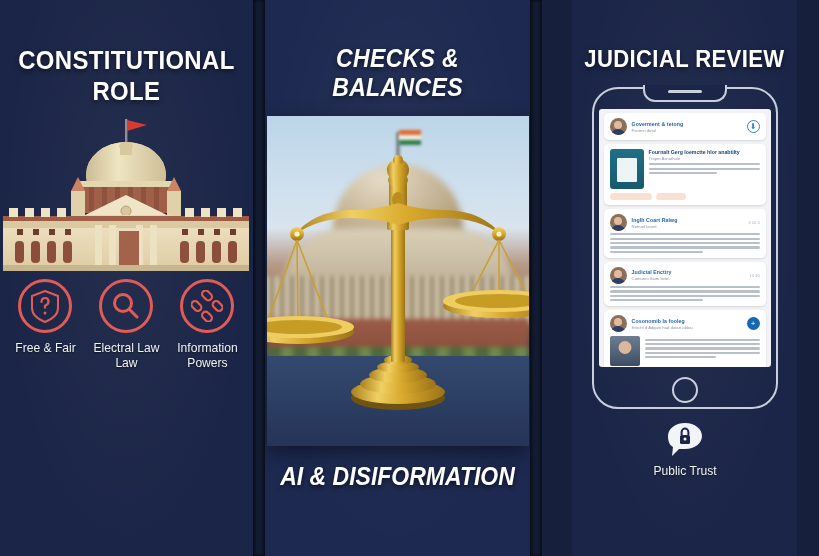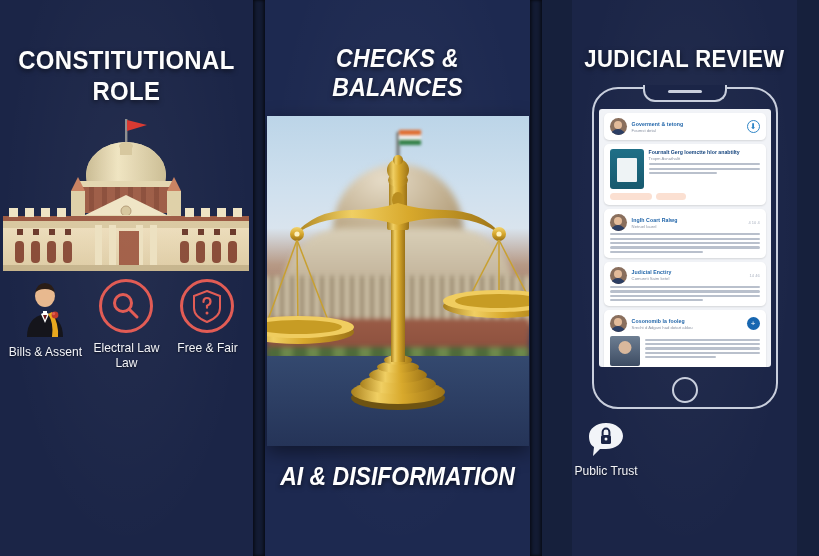--- a/index.html
+++ b/index.html
@@ -157,21 +157,21 @@
   .thumb { width:34px; height:40px; border-radius:3px; background:linear-gradient(#1f6f87,#17596e); flex:none; position:relative; overflow:hidden; }
   .thumb::after{ content:""; position:absolute; left:7px; top:9px; width:20px; height:24px; background:#eef3f5; border-radius:1px; }
   .row { display:flex; gap:5px; }
   .ttl { font-size:5.2px; font-weight:bold; color:#17467f; filter: blur(.35px); }
   .chips { display:flex; gap:4px; margin-top:4px; }
   .chip { height:7px; border-radius:4px; background:#fbe0d2; }
   .photo-in { width:30px; height:30px; border-radius:2px; background:linear-gradient(#6d7e92,#3d4c63); flex:none; position:relative; overflow:hidden;}
   .photo-in::after{content:"";position:absolute;left:50%;top:5px;transform:translateX(-50%);width:13px;height:13px;border-radius:50%;background:#d9b89c;}
   .tstamp { font-size:4px; color:#aab2c0; margin-left:auto; filter: blur(.3px); }
 
-  .right-icons { position:relative; z-index:3; display:flex; justify-content:space-between; gap:20px; margin-top: 12px; }
+  .right-icons { position:relative; z-index:3; display:flex; justify-content:space-between; gap:20px; margin-top: 12px; flex-direction: column; }
   .ri-cell { display:flex; flex-direction:column; align-items:center; }
   .ri-label { margin-top:6px; font-size:13px; color:#f2f3f7; transform:scaleX(.93); text-shadow:0 1px 2px rgba(0,0,0,.6); }
 </style>
 </head>
 <body>
 
 <div class="board">
 
   <section class="panel panel-left">
     <h1 class="heading h-left">CONSTITUTIONAL ROLE</h1>
@@ -264,60 +264,57 @@
             <rect x="203" y="116" width="6" height="6"></rect>
           <rect x="219" y="116" width="6" height="6"></rect>
             <rect x="235" y="116" width="6" height="6"></rect>
         </g>
         <rect x="8" y="152" width="246" height="6" fill="#c6b48c"></rect>
       </svg>
     </div>
 
     <div class="icon-grid">
 
-      <div class="icon-cell">
-        <div class="icon-plain">
-          <svg width="52" height="56" viewBox="0 0 52 56">
-            <ellipse cx="26" cy="15" rx="10" ry="11" fill="#e8b98f"></ellipse>
-            <path d="M16 12 q2-10 10-10 q8 0 10 10 q-3-4-10-4 q-7 0-10 4z" fill="#2a1d16"></path>
-            <path d="M8 56 q0-20 18-23 q18 3 18 23z" fill="#15151b"></path>
-            <path d="M22 33 l4 9 l4-9 l-4-2z" fill="#fff"></path>
-            <rect x="24" y="30" width="4" height="5" fill="#fff"></rect>
-            <path d="M24 34 l2 5 l2-5 z" fill="#6b1a1a"></path>
-            <path d="M33 31 q7 12 6 25 l-6 0 q2-14 -4-23z" fill="#e8a81f"></path>
-            <circle cx="36" cy="34" r="3.4" fill="#c0392b"></circle>
-            <circle cx="34.6" cy="32.6" r="1.6" fill="#e05c4d"></circle>
-          </svg>
-        </div>
-        <div class="icon-label">Bills &amp; Assent</div>
-      </div>
-
-
-
-      <div class="icon-cell">
-        <div class="icon-ring">
-          <svg width="32" height="32" viewBox="0 0 32 32" fill="none" stroke="#e25c55" stroke-width="3" stroke-linecap="round">
-            <circle cx="13" cy="13" r="8.5"></circle>
-            <path d="M19.5 19.5 L27 27"></path>
-          </svg>
-        </div>
-        <div class="icon-label">Electral Law Law</div>
-      </div>
+
+
 
       <div class="icon-cell">
         <div class="icon-ring">
           <svg width="30" height="33" viewBox="0 0 30 33" fill="none" stroke="#e25c55" stroke-width="2">
             <path d="M15 1 L28 6 v12 q0 9 -13 14 Q2 27 2 18 V6 Z"></path>
             <path d="M11.5 12 q0-4 3.5-4 q3.5 0 3.5 3.5 q0 3-3.5 4.2 v2" stroke-width="2.2" stroke-linecap="round"></path>
             <circle cx="15" cy="23" r="1.5" fill="#e25c55" stroke="none"></circle>
           </svg>
         </div>
         <div class="icon-label">Free &amp; Fair</div>
       </div>
 
+      <div class="icon-cell">
+        <div class="icon-ring">
+          <svg width="32" height="32" viewBox="0 0 32 32" fill="none" stroke="#e25c55" stroke-width="3" stroke-linecap="round">
+            <circle cx="13" cy="13" r="8.5"></circle>
+            <path d="M19.5 19.5 L27 27"></path>
+          </svg>
+        </div>
+        <div class="icon-label">Electral Law Law</div>
+      </div>
+
+      <div class="icon-cell">
+        <div class="icon-ring">
+          <svg width="32" height="32" viewBox="0 0 32 32" fill="none" stroke="#e25c55" stroke-width="2.2" stroke-linecap="round">
+            <g transform="rotate(45 16 16)">
+              <rect x="3" y="5" width="11" height="7" rx="3.5"></rect>
+              <rect x="18" y="5" width="11" height="7" rx="3.5"></rect>
+              <rect x="3" y="20" width="11" height="7" rx="3.5"></rect>
+              <rect x="18" y="20" width="11" height="7" rx="3.5"></rect>
+            </g>
+          </svg>
+        </div>
+        <div class="icon-label">Information Powers</div>
+      </div>
 
     </div>
   </section>
 
   <div class="divider"></div>
 
   <section class="panel panel-center">
     <h1 class="heading h-center">CHECKS &amp; BALANCES</h1>
 
     <div class="photo">

